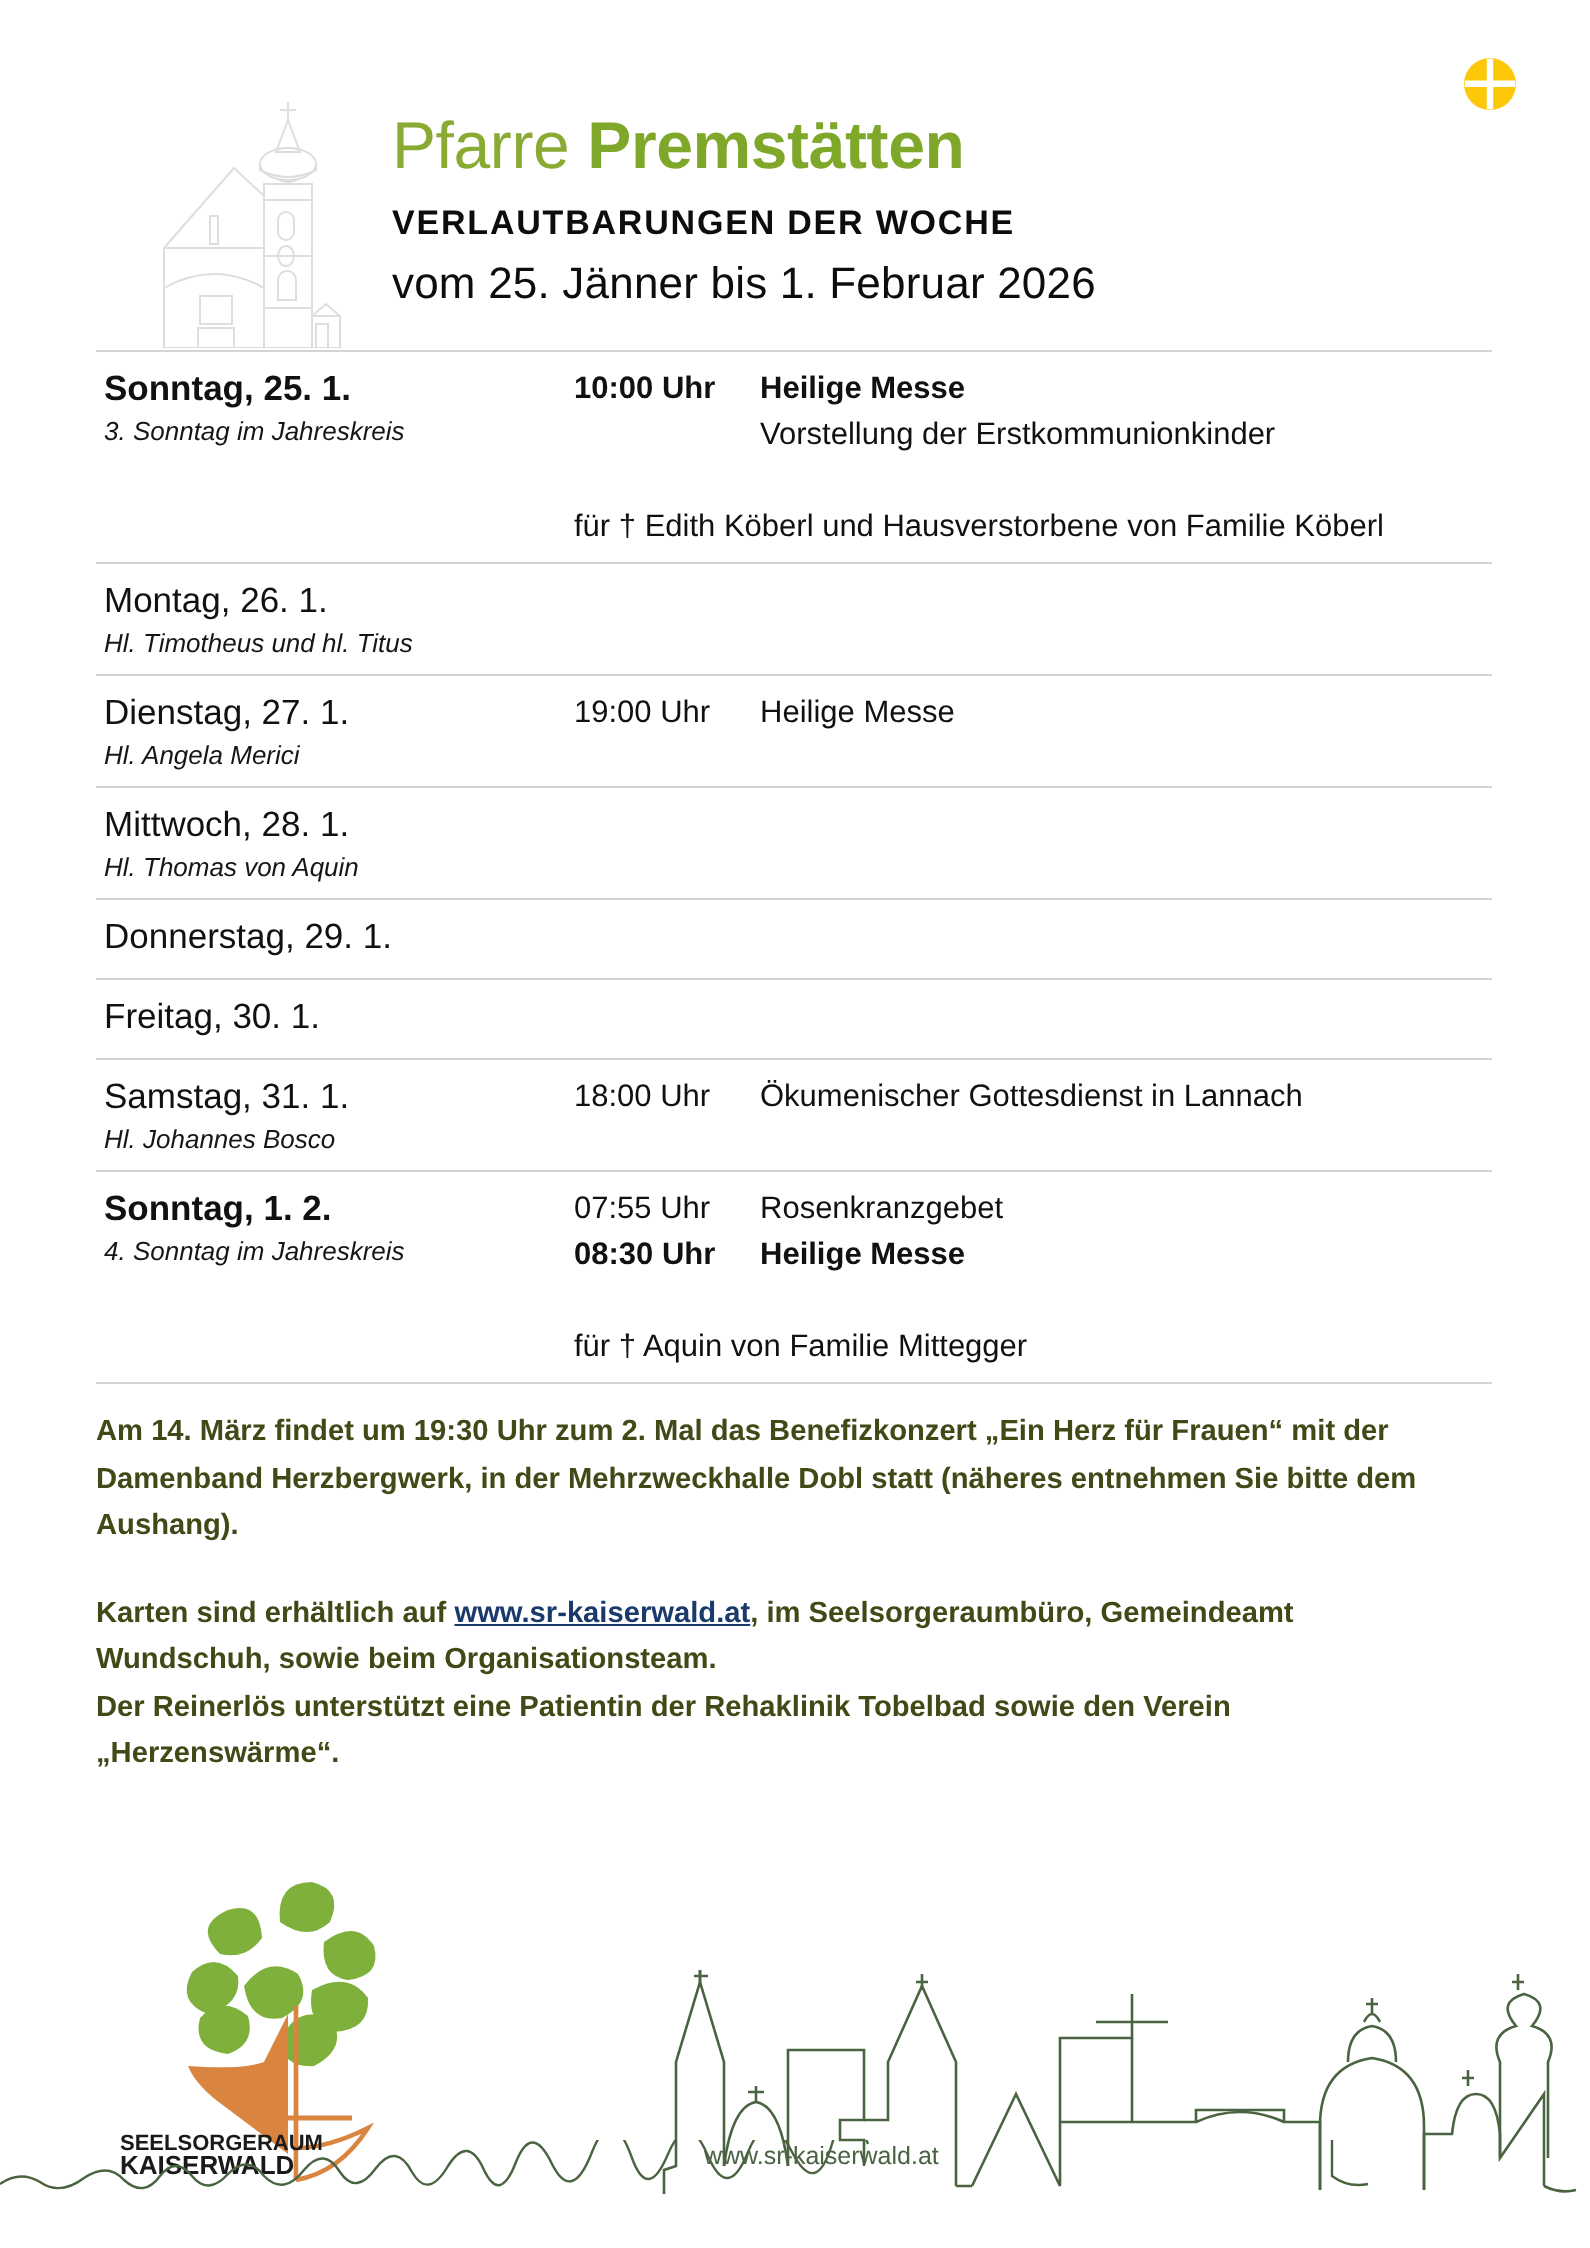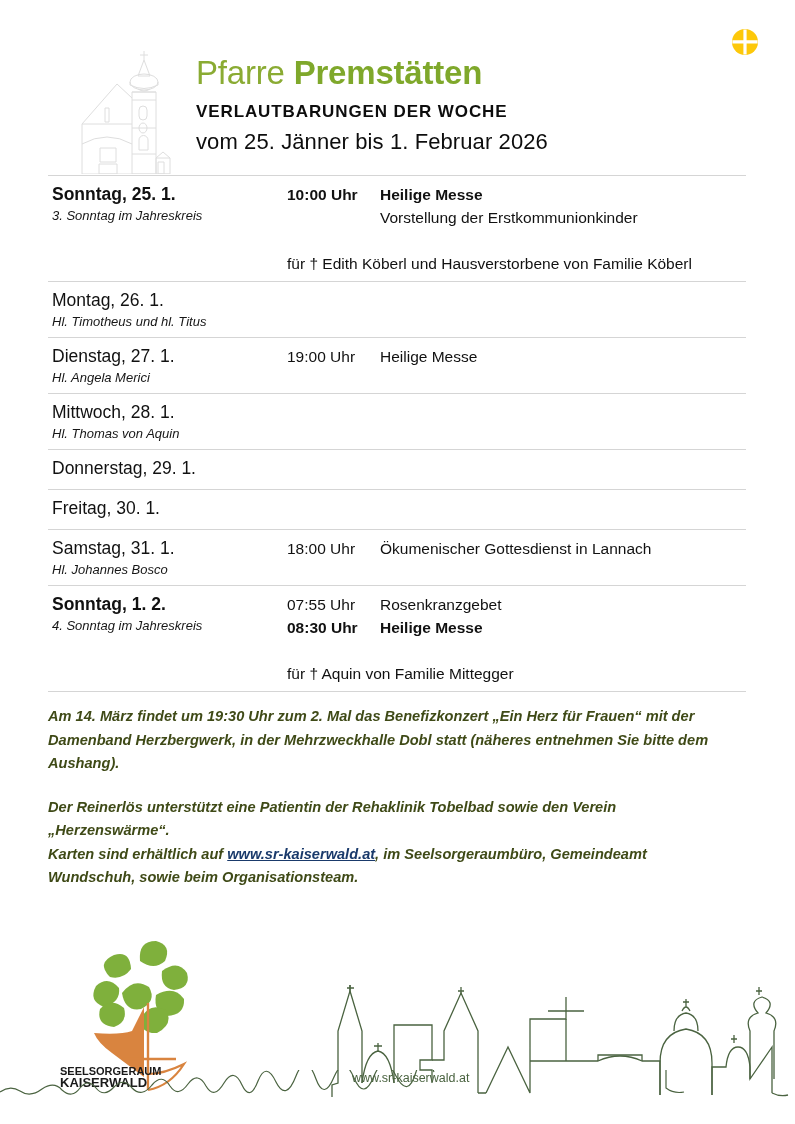--- a/index.html
+++ b/index.html
@@ -132,21 +132,21 @@
   
   .notices {
     position: absolute;
     left: 48px; top: 705px;
     width: 690px;
     color: #3f4a17;
     font-size: 14.6px;
     font-weight: 700;
     line-height: 23.5px;
   }
-  .notices p { margin: 0; font-style: italic; }
+  .notices p { margin: 0; }
   .notice-gap { height: 20px; }
   .weblink {
     color: #1a3a6b;
     text-decoration: underline;
     font-weight: 700;
   }
 
   
   .footer { position: absolute; left: 0; top: 930px; width: 795px; height: 194px; }
   .logo-kw { position: absolute; left: 52px; top: 5px; width: 180px; height: 160px; }
@@ -293,22 +293,22 @@
           <span class="ev-text">Heilige Messe</span>
         </div>
         <div class="intention">für † Aquin von Familie Mittegger</div>
       </div>
     </div>
   </div>
 
 <div class="notices">
   <p>Am 14. März findet um 19:30 Uhr zum 2. Mal das Benefizkonzert „Ein Herz für Frauen“ mit der Damenband Herzbergwerk, in der Mehrzweckhalle Dobl statt (näheres entnehmen Sie bitte dem Aushang).</p>
   <div class="notice-gap"></div>
+  <p><span>Karten sind erhältlich auf </span><a class="weblink" href="#">www.sr-kaiserwald.at</a><span>, im Seelsorgeraumbüro, Gemeindeamt Wundschuh, sowie beim Organisationsteam.</span></p>
   <p>Der Reinerlös unterstützt eine Patientin der Rehaklinik Tobelbad sowie den Verein „Herzenswärme“.</p>
-  <p><span>Karten sind erhältlich auf </span><a class="weblink" href="#">www.sr-kaiserwald.at</a><span>, im Seelsorgeraumbüro, Gemeindeamt Wundschuh, sowie beim Organisationsteam.</span></p>
 </div>
 
 <div class="footer">
 
   <div class="logo-kw">
     <svg viewBox="0 0 180 160" width="180" height="160">
       <g fill="#7fb03c">
         <path d="M58 42 q-14 -14 4 -22 q16 -5 17 14 q-8 11 -21 8 z"></path>
         <path d="M88 26 q-2 -20 16 -20 q16 4 9 20 q-11 10 -25 0 z"></path>
         <path d="M110 36 q16 -12 25 2 q4 15 -13 17 q-14 -2 -12 -19 z"></path>

